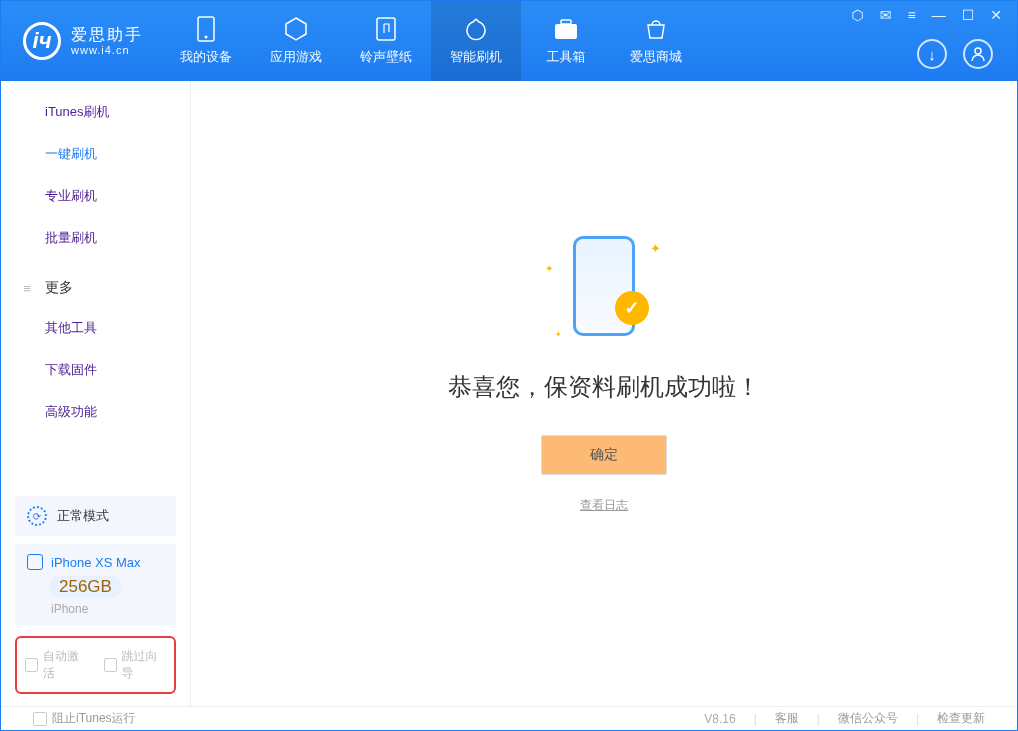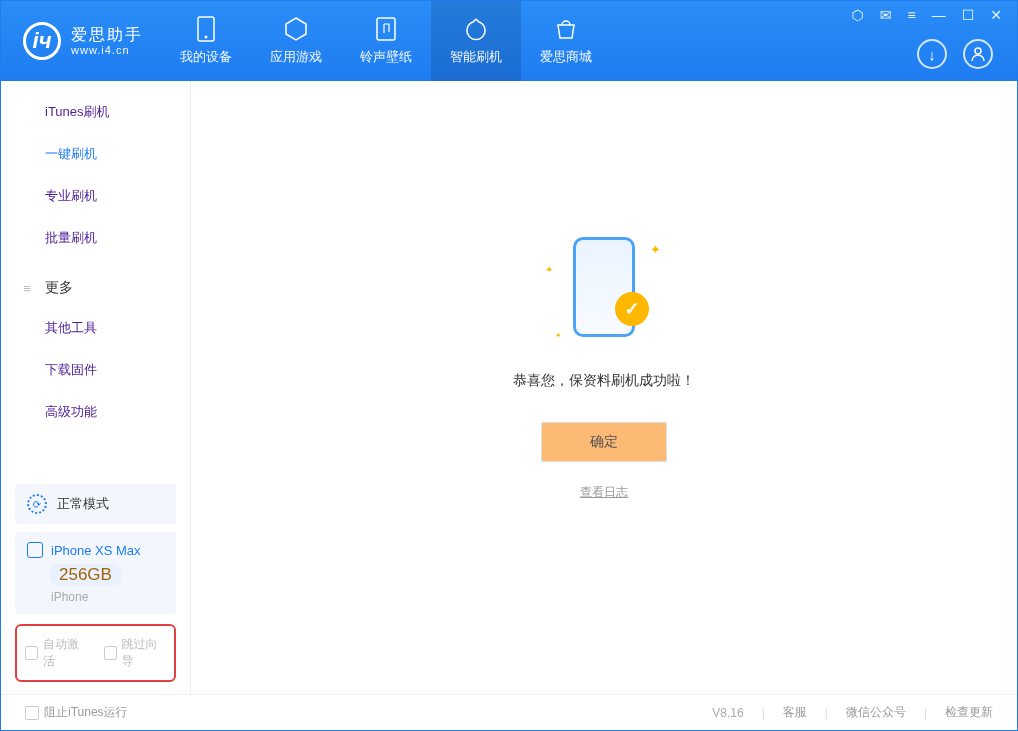--- a/index.html
+++ b/index.html
@@ -46,26 +46,26 @@
 
 
 .main { flex: 1; display: flex; flex-direction: column; align-items: center; justify-content: center; background: #fff; padding-bottom: 40px; }
 .success-graphic { width: 110px; height: 110px; position: relative; margin-bottom: 28px; }
 .phone-shape { width: 62px; height: 100px; border: 3px solid #4da3f7; border-radius: 10px; position: absolute; left: 24px; top: 3px; background: linear-gradient(180deg,#eaf4ff,#f8fbff); }
 .check-badge { width: 34px; height: 34px; background: #ffb800; border-radius: 50%; position: absolute; right: 10px; bottom: 18px; display: flex; align-items: center; justify-content: center; color: #fff; font-size: 18px; font-weight: bold; }
 .sparkle { position: absolute; color: #ffb800; font-size: 10px; }
 .sparkle.s1 { left: -4px; top: 30px; }
 .sparkle.s2 { right: -2px; top: 8px; font-size: 13px; }
 .sparkle.s3 { left: 6px; bottom: 4px; font-size: 8px; }
-.success-text { font-size: 14px; color: #333; margin-bottom: 32px; }
+.success-text { font-size: 24px; color: #333; margin-bottom: 32px; }
 .ok-button { border: 1px solid #ddd; background: #fdba74; padding: 10px 48px; font-size: 14px; color: #555; cursor: pointer; margin-bottom: 22px; border-radius: 2px; }
 .log-link { font-size: 12px; color: #999; cursor: pointer; text-decoration: underline; }
 
 
-.footer { height: 36px; border-top: 1px solid #eee; display: flex; align-items: center; padding: 0 24px; font-size: 12px; color: #999; background: #fff; }
+.footer { height: 24px; border-top: 1px solid #eee; display: flex; align-items: center; padding: 0 32px; font-size: 12px; color: #999; background: #fff; }
 .footer .chk { color: #999; }
 .footer-right { margin-left: auto; display: flex; align-items: center; gap: 18px; }
 .footer-right .divider { color: #ddd; }
 .footer-link { cursor: pointer; }
 .version { color: #aaa; }
 </style>
 </head>
 <body>
 
 <div class="window">
@@ -105,20 +105,29 @@
           </span>
         <span>铃声壁纸</span>
       </div>
       <div class="tab active">
         <span class="tab-icon">
             <svg width="26" height="26" viewBox="0 0 26 26">
               <path d="M13 3 L16 6 A9 9 0 1 1 10 6 L13 3" fill="none" stroke="#fff" stroke-width="1.5"></path>
             </svg>
           </span>
         <span>智能刷机</span>
+      </div>
+      <div class="tab">
+        <span class="tab-icon">
+            <svg width="26" height="24" viewBox="0 0 26 24">
+              <rect x="2" y="7" width="22" height="15" rx="2" fill="#fff"></rect>
+              <rect x="8" y="3" width="10" height="4" rx="1" fill="none" stroke="#fff" stroke-width="1.5"></rect>
+            </svg>
+          </span>
+        <span>工具箱</span>
       </div>
       <div class="tab">
         <span class="tab-icon">
             <svg width="26" height="24" viewBox="0 0 26 24">
               <path d="M5 8 L21 8 L19 21 L7 21 Z M9 8 A4 4 0 0 1 17 8" fill="none" stroke="#fff" stroke-width="1.5"></path>
             </svg>
           </span>
         <span>爱思商城</span>
       </div>
     </div>

